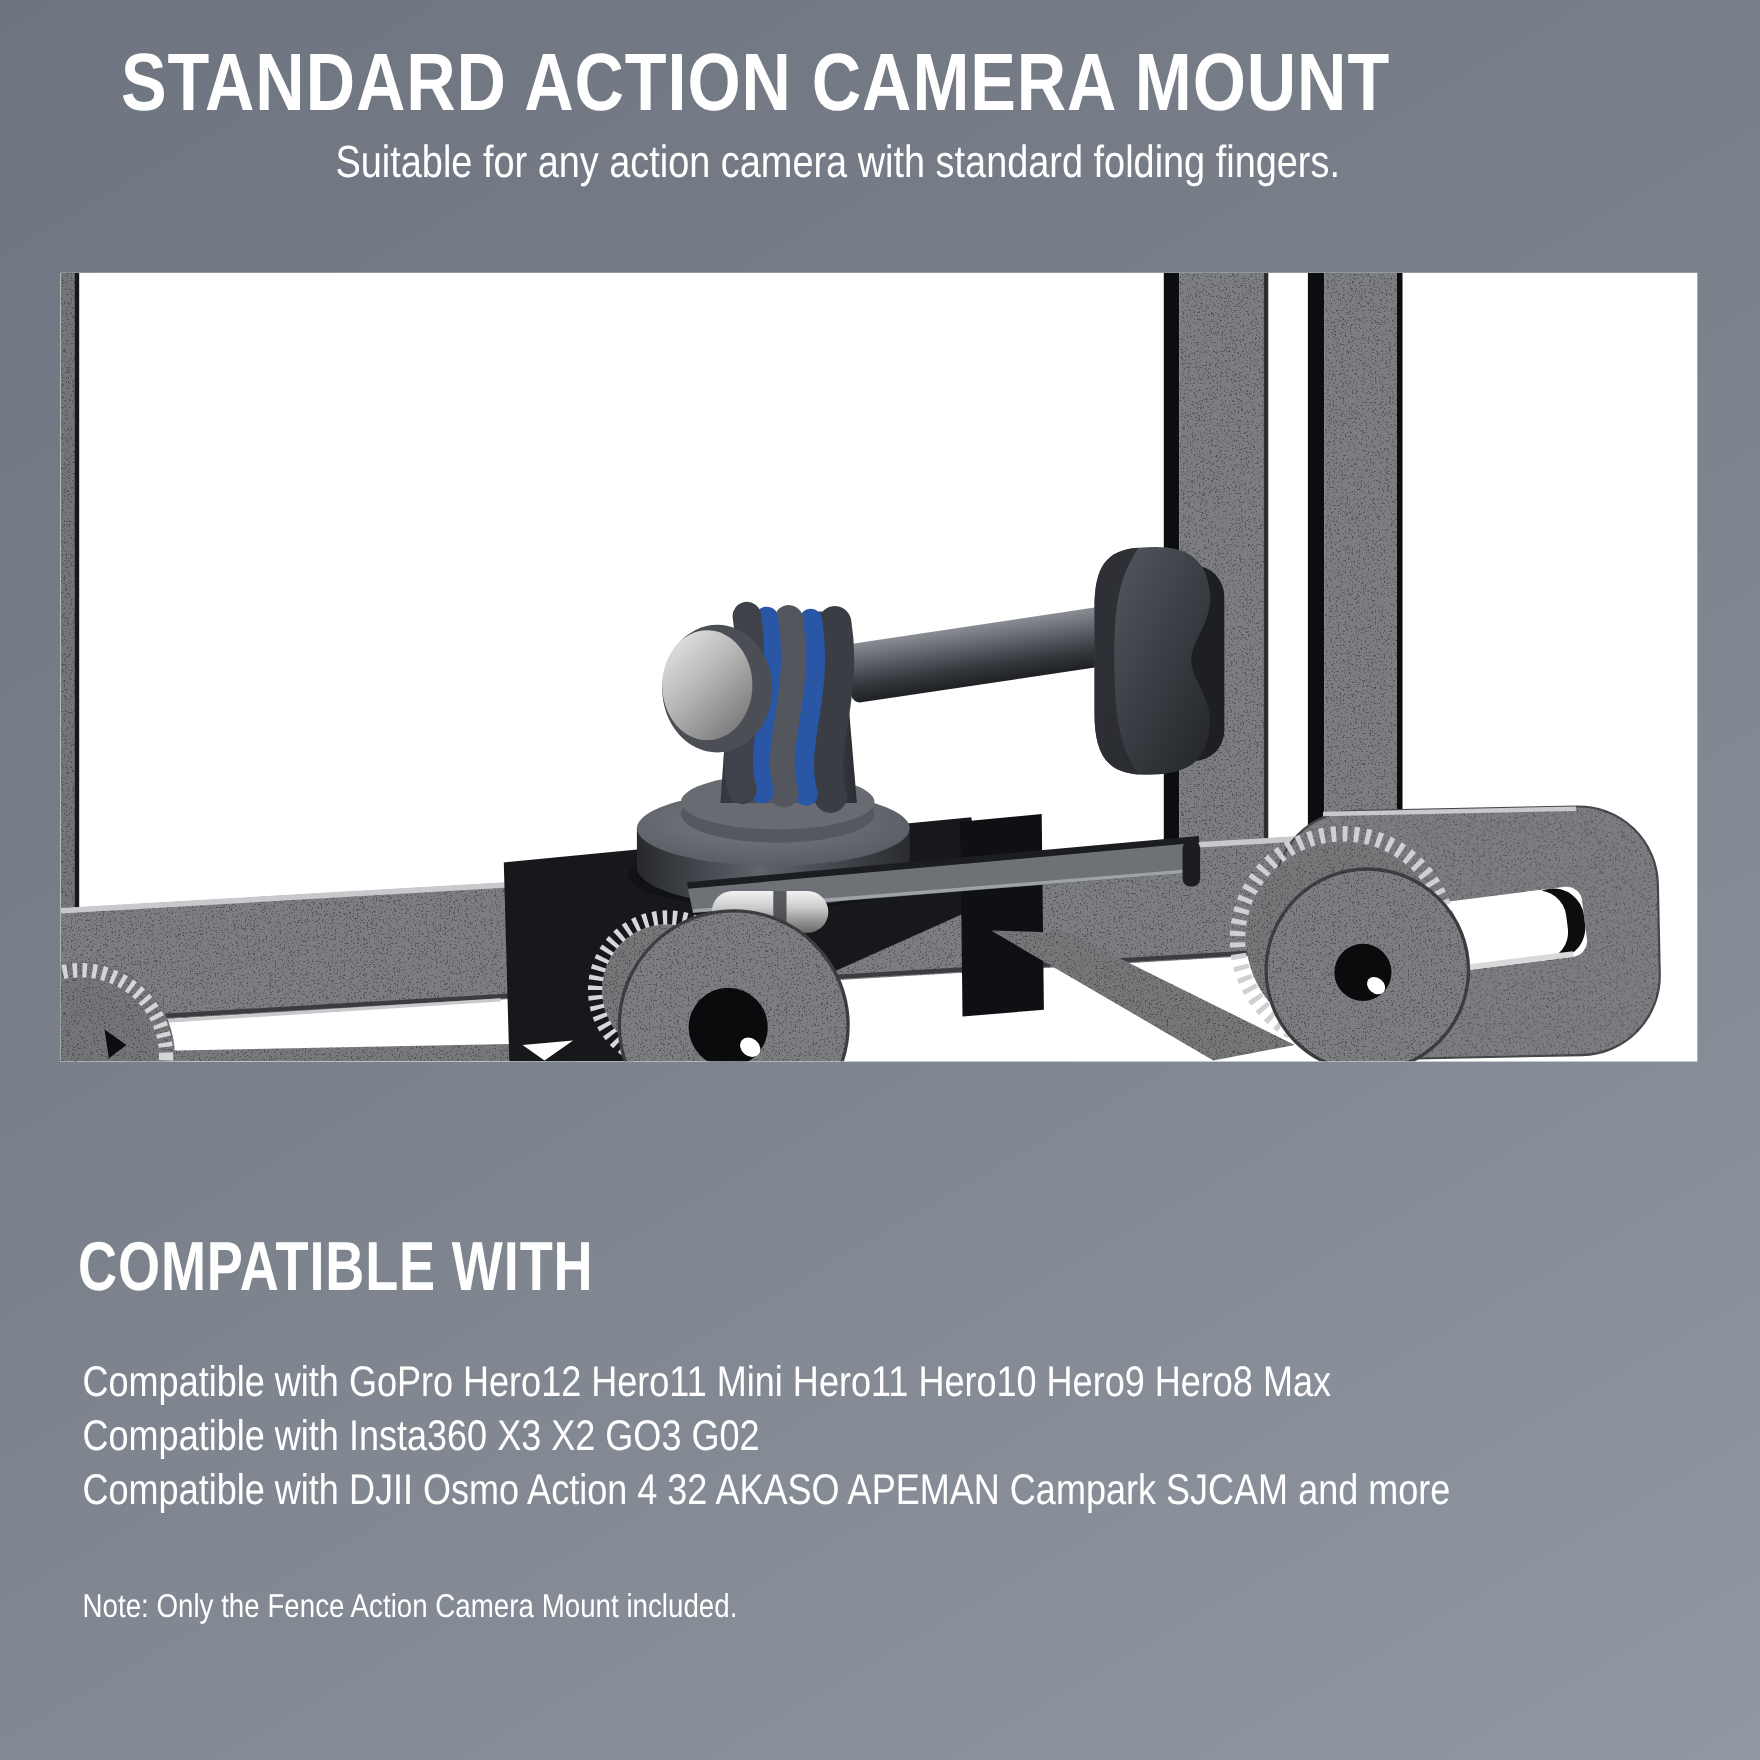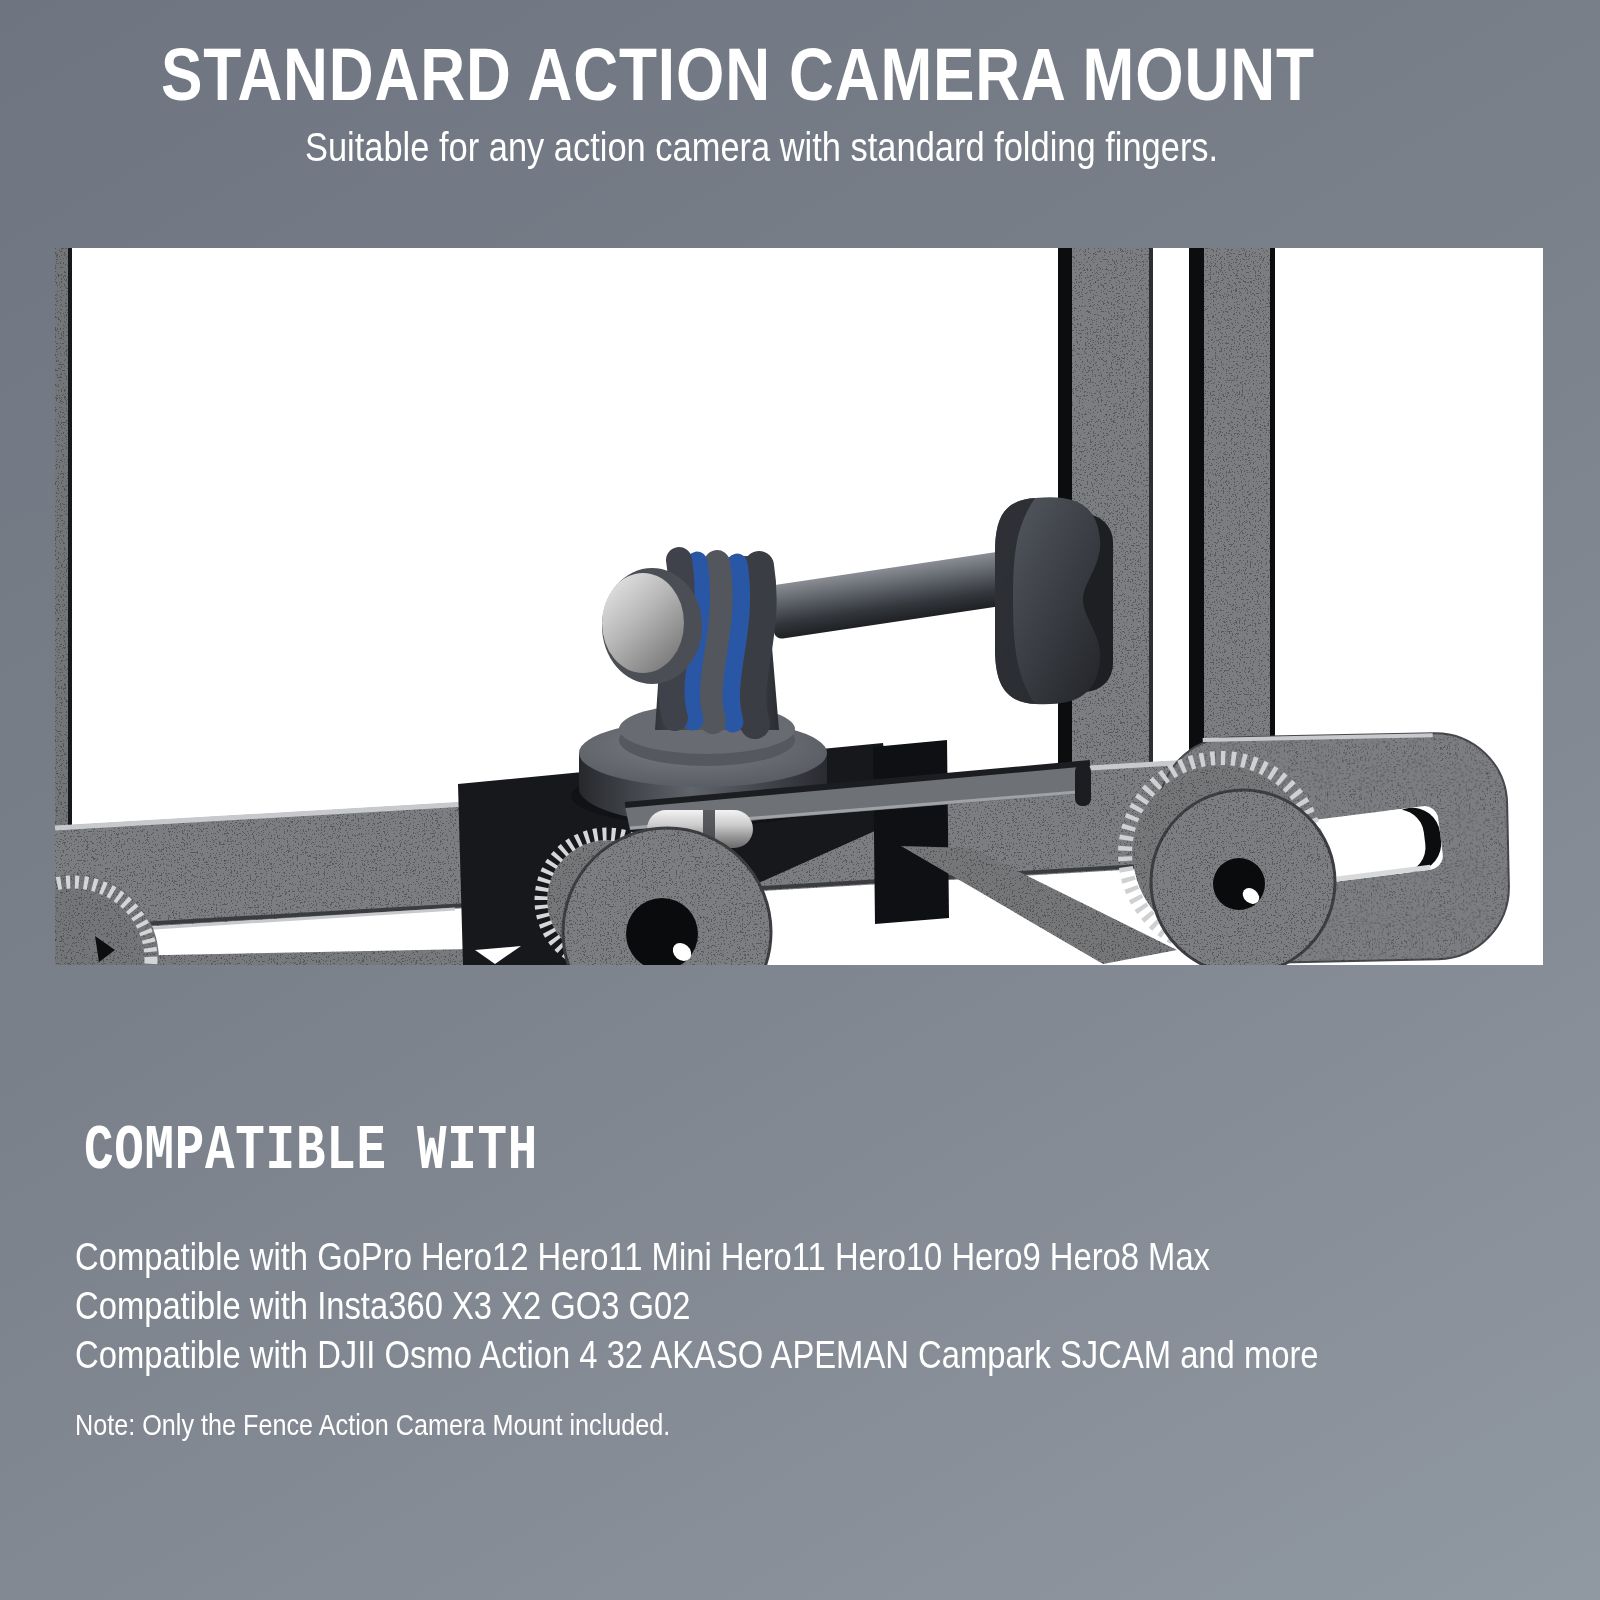--- a/index.html
+++ b/index.html
@@ -2,34 +2,34 @@
 <html><head>
 <meta charset="utf-8">
 <style>
   html,body{margin:0;padding:0;background:#6f7580;}
   .stage{
     position:relative;width:1600px;height:1600px;overflow:hidden;
     background:linear-gradient(150deg,#6f7580 0%,#7b818b 45%,#9098a2 100%);
     font-family:"Liberation Sans",sans-serif;color:#ffffff;
   }
   .condensed{display:inline-block;white-space:nowrap;}
-  .hero{position:absolute;left:0;top:34px;width:1476px;text-align:center;}
+  .hero{position:absolute;left:0;top:34px;width:1476px;text-align:left;}
   .hero-title{font-size:74px;font-weight:700;letter-spacing:1px;line-height:1.12;
     transform:scaleX(.84);transform-origin:center top;}
   .hero-sub{position:absolute;left:0;top:124px;width:1524px;text-align:center;}
   .hero-sub .condensed{font-size:41px;font-weight:400;transform:scaleX(.84);transform-origin:center top;}
   .photo{position:absolute;left:55px;top:248px;width:1488px;height:717px;background:#ffffff;overflow:hidden;}
   .photo svg{display:block;width:1488px;height:717px;}
-  .info{position:absolute;left:84px;top:1116px;width:1460px;font-family:Liberation Mono, monospace;}
+  .info{position:absolute;left:71px;top:1116px;width:1460px;}
   .info-heading{font-size:63px;font-weight:700;letter-spacing:1px;
     transform:scaleX(.78);transform-origin:left top;}
   .compat-lines{position:absolute;left:75px;top:1232px;text-decoration:underline;}
   .compat-line{font-size:39px;font-weight:400;line-height:49px;
     transform:scaleX(.84);transform-origin:left top;}
-  .note{position:absolute;left:75px;top:1408px;}
+  .note{position:absolute;left:75px;top:1444px;}
   .note .condensed{font-size:30px;font-weight:400;transform:scaleX(.84);transform-origin:left top;}
 </style>
 </head>
 <body>
 
 <div class="stage">
 
   <div class="hero">
     <div class="hero-title condensed">STANDARD ACTION CAMERA MOUNT</div>
   </div>

